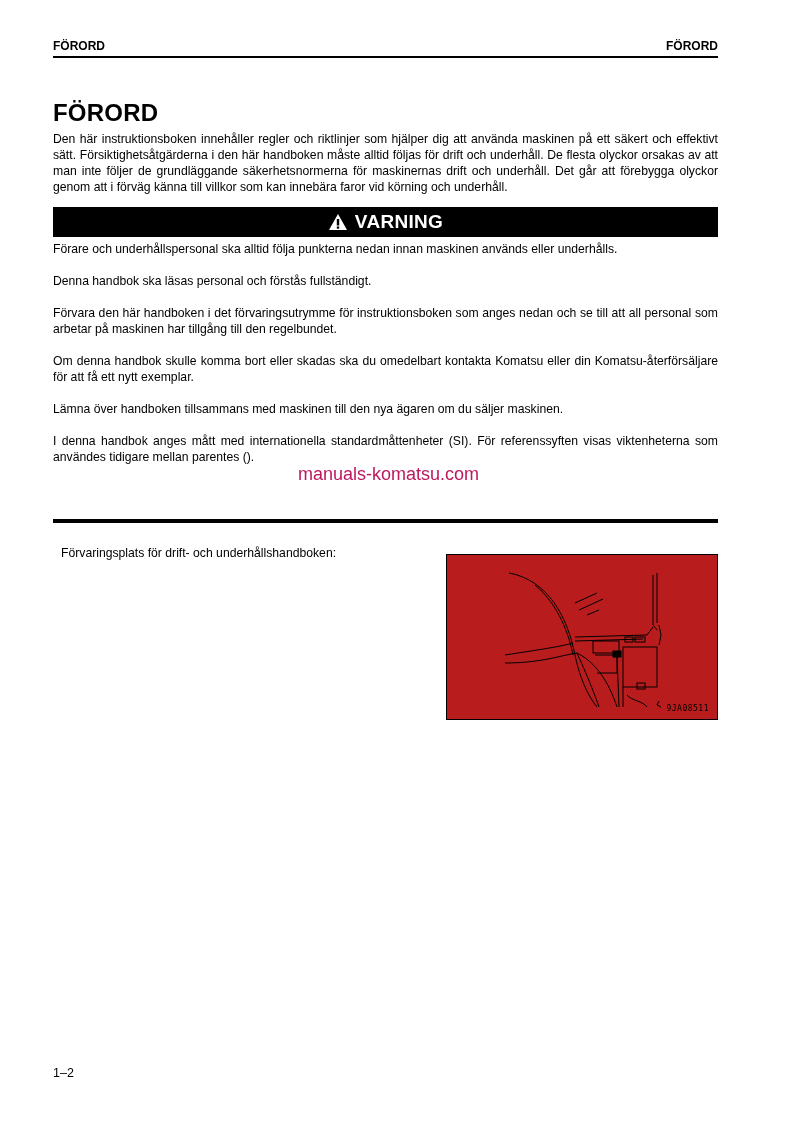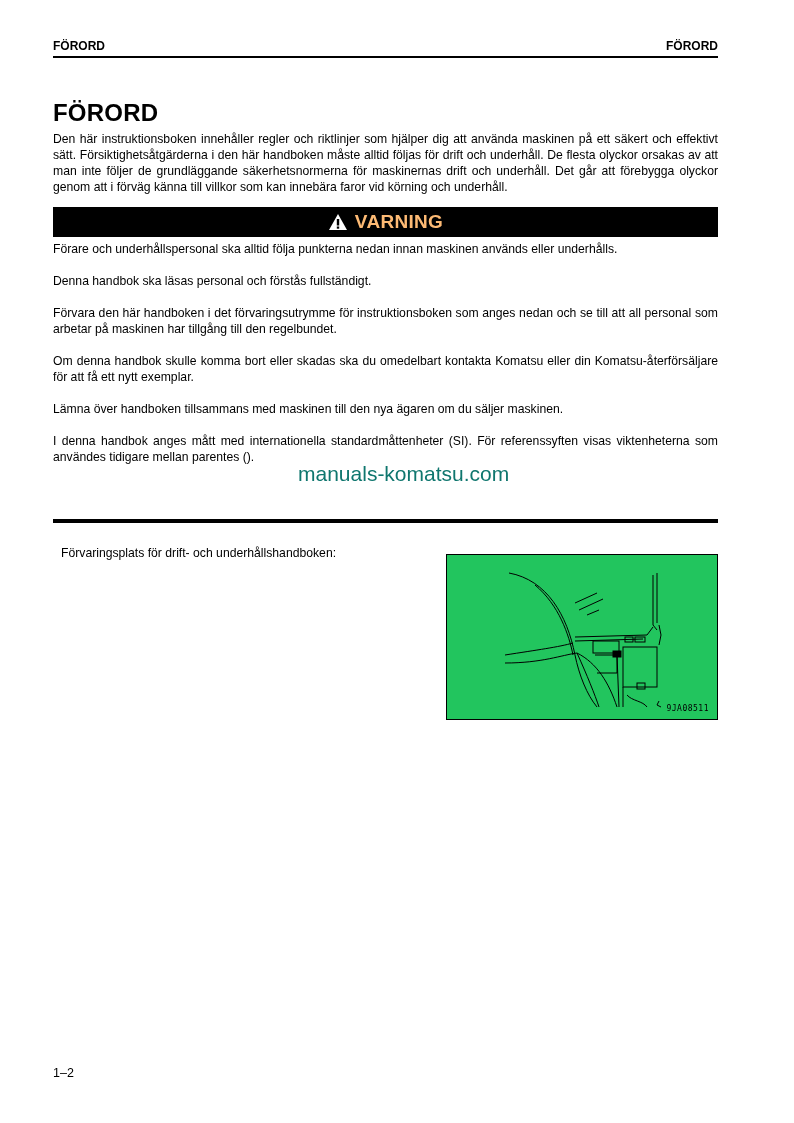--- a/index.html
+++ b/index.html
@@ -17,39 +17,39 @@
     .page-title {
       position: absolute; left: 53px; top: 99px; margin: 0;
       font-size: 24px; font-weight: bold; letter-spacing: 0.2px;
     }
     .body-text {
       font-size: 12.2px; line-height: 16px; text-align: justify;
     }
     .intro { position: absolute; left: 53px; top: 131px; width: 665px; }
     .warning-bar {
       position: absolute; left: 53px; top: 207px; width: 665px; height: 30px;
-      background: #000; color: #fdba74; display: flex; align-items: center; justify-content: center;
+      background: #000; color: #ffffff; display: flex; align-items: center; justify-content: center;
       font-weight: bold; font-size: 19px; letter-spacing: 0.3px;
     }
     .warning-bar svg { margin-right: 7px; }
     .warning-body { position: absolute; left: 53px; top: 241px; width: 665px; }
     .warning-body p { margin: 0 0 16px 0; }
     .rule-bottom {
       position: absolute; left: 53px; top: 519px; width: 665px; height: 4px; background: #000;
     }
     .storage { position: absolute; left: 53px; top: 537px; width: 360px; }
     .storage p { margin: 8px; }
     .watermark {
       position: absolute; left: 298px; top: 462px;
-      font-family: "Liberation Sans", sans-serif; font-size: 21px; color: #0f766e;
+      font-family: "Liberation Sans", sans-serif; font-size: 18px; color: #be185d;
       background: transparent; line-height: 24px;
     }
     .figure {
       position: absolute; left: 446px; top: 554px; width: 272px; height: 166px;
-      border: 1.5px solid #000; box-sizing: border-box; background: #22c55e;
+      border: 1.5px solid #000; box-sizing: border-box; background: #b91c1c;
     }
     .figure svg { position: absolute; left: 0; top: 0; }
     .figure-code {
       position: absolute; right: 8px; bottom: 6px; font-family: "DejaVu Sans Mono", monospace;
       font-size: 8px; letter-spacing: 0.5px;
     }
     .page-number {
       position: absolute; left: 53px; top: 1066px; font-size: 12.5px; text-align: center;
     }
   </style>

